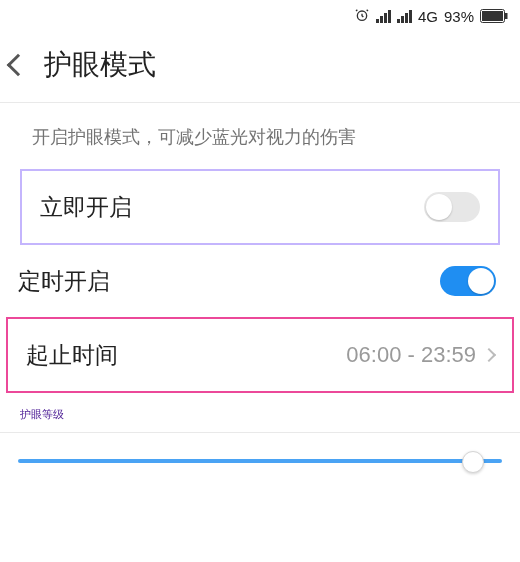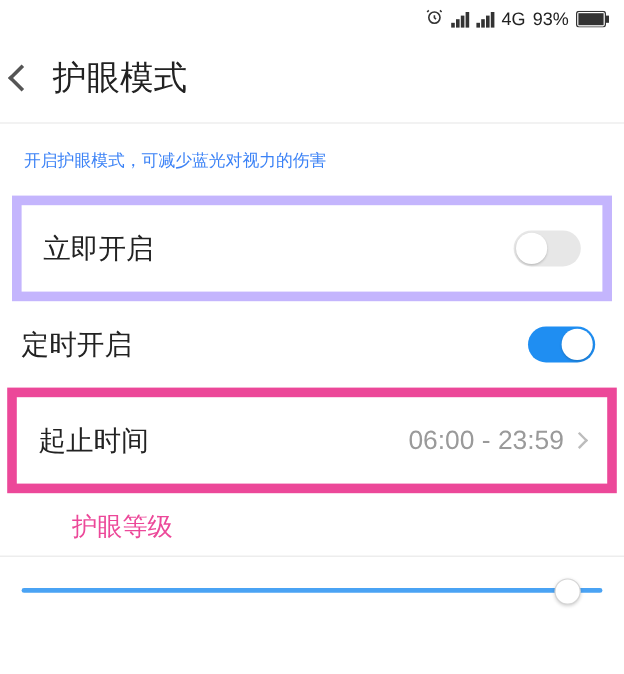--- a/index.html
+++ b/index.html
@@ -8,34 +8,34 @@
   .status-left { display: flex; align-items: center; gap: 6px; }
   .status-right { margin-left: auto; display: flex; align-items: center; gap: 6px; font-size: 15px; }
   .clock { font-size: 19px; letter-spacing: 0.5px; }
   .dot-yellow { width: 18px; height: 18px; border-radius: 50%; background: #f6c34b; display:inline-block; }
   .dot-teal { width: 18px; height: 18px; border-radius: 3px; background: #3fb7a4; display:inline-block; }
   .battery { display: inline-flex; align-items: center; }
   .header { display: flex; align-items: center; padding: 14px 18px 18px 6px; gap: 18px; }
   .back-chevron { width: 16px; height: 16px; border-left: 3px solid #555; border-bottom: 3px solid #555; transform: rotate(45deg); cursor: pointer; margin-left:4px; }
   .title { font-size: 28px; font-weight: 400; color: #222; }
   .divider { height: 1px; background: #e9e9e9; }
-  .desc { padding: 22px 20px 20px 20px; font-size: 14px; color: #3b82f6; }
+  .desc { padding: 22px 20px 20px 32px; font-size: 18px; color: #737373; }
   .row { display: flex; align-items: center; padding: 18px 18px; min-height: 72px; }
   .row-label { font-size: 23px; color: #222; flex: 0 0 auto; }
   .row-spacer { flex: 1; }
   .row-value { font-size: 22px; color: #9a9a9a; }
   .chevron-right { width: 10px; height: 10px; border-top: 2px solid #bcbcbc; border-right: 2px solid #bcbcbc; transform: rotate(45deg); margin-left: 8px; }
   .toggle { width: 56px; height: 30px; border-radius: 15px; position: relative; cursor: pointer; }
   .toggle-off { background: #e7e7e7; }
   .toggle-off .knob { position: absolute; left: 2px; top: 2px; width: 26px; height: 26px; background: #fff; border-radius: 50%; box-shadow: 0 1px 2px rgba(0,0,0,0.2); }
   .toggle-on { background: #1f8ef2; }
   .toggle-on .knob { position: absolute; right: 2px; top: 2px; width: 26px; height: 26px; background: #fff; border-radius: 50%; box-shadow: 0 1px 2px rgba(0,0,0,0.2); }
-  .hl-orange { border: 8px solid #c4b5fd; margin: 0 10px; }
-  .hl-red { border: 8px solid #ec4899; margin: 0 6px; }
-  .section-label { padding: 14px 20px 10px 20px; font-size: 21px; color: #ec4899; margin-left: 40px; }
+  .hl-orange { border: 2px solid #c4b5fd; margin: 0 20px; }
+  .hl-red { border: 2px solid #ec4899; margin: 0 6px; }
+  .section-label { padding: 14px 20px 10px 20px; font-size: 11px; color: #4c1d95; }
   .slider-wrap { padding: 8px 18px 0 18px; position: relative; height: 60px; }
   .slider-track { position: absolute; left: 18px; right: 18px; top: 26px; height: 4px; background: #4aa3f4; border-radius: 2px; }
   .slider-thumb { position: absolute; top: 18px; width: 22px; height: 22px; background: #fff; border: 1px solid #d5d5d5; border-radius: 50%; box-shadow: 0 1px 3px rgba(0,0,0,0.18); cursor: pointer; }
   .signal-bars { display:inline-flex; align-items:flex-end; gap:1px; height:14px;}
   .signal-bars span{ width:3px; background:#333; display:inline-block;}
 </style>
 </head>
 <body>
 
 <div class="status-bar">

